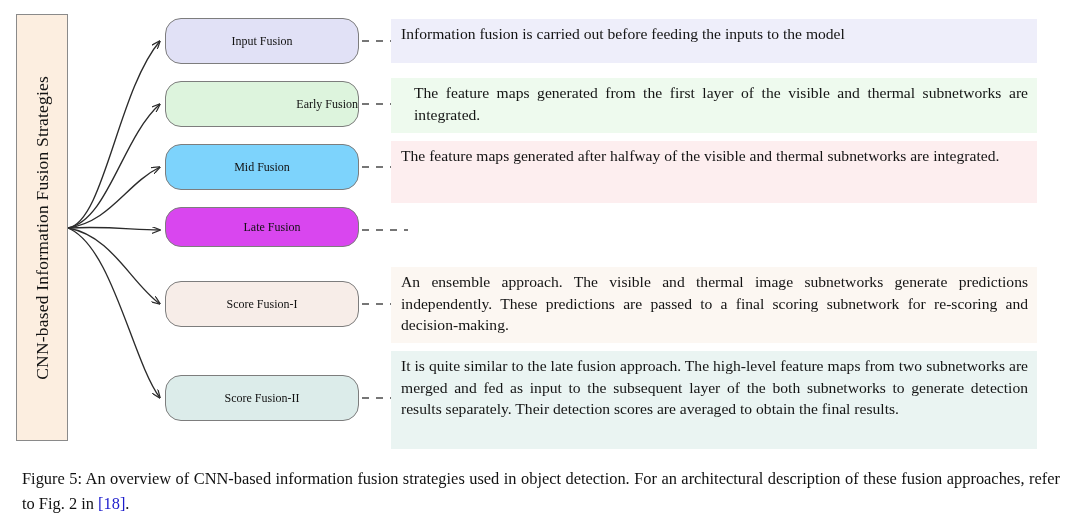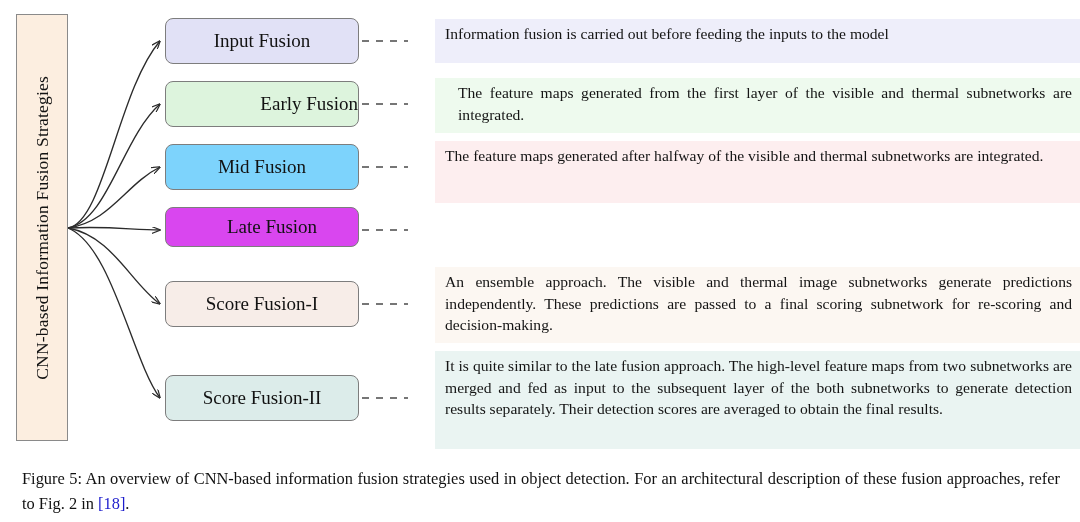--- a/index.html
+++ b/index.html
@@ -29,31 +29,31 @@
     font-size:17.5px;
     letter-spacing:.2px;
     white-space:nowrap;
     color:#121212;
   }
   
   .strategy-box{
     position:absolute;
     left:165px;width:194px;
     border:1.5px solid #7d7d7d;
-    border-radius:8px;
+    border-radius:16px;
     box-sizing:border-box;
     display:flex;align-items:center;justify-content:center;
-    font-size:19px;
+    font-size:12px;
     color:#121212;
     white-space:nowrap;
   }
   
   .desc-panel{
     position:absolute;
-    left:435px;width:646px;
+    left:391px;width:646px;
     box-sizing:border-box;
     padding:4px 9px 4px 10px;
     font-size:15.6px;
     line-height:21.5px;
     color:#141414;
     text-align:justify;
     text-justify:inter-word;
   }
   .desc-panel p{margin:0;}
   

